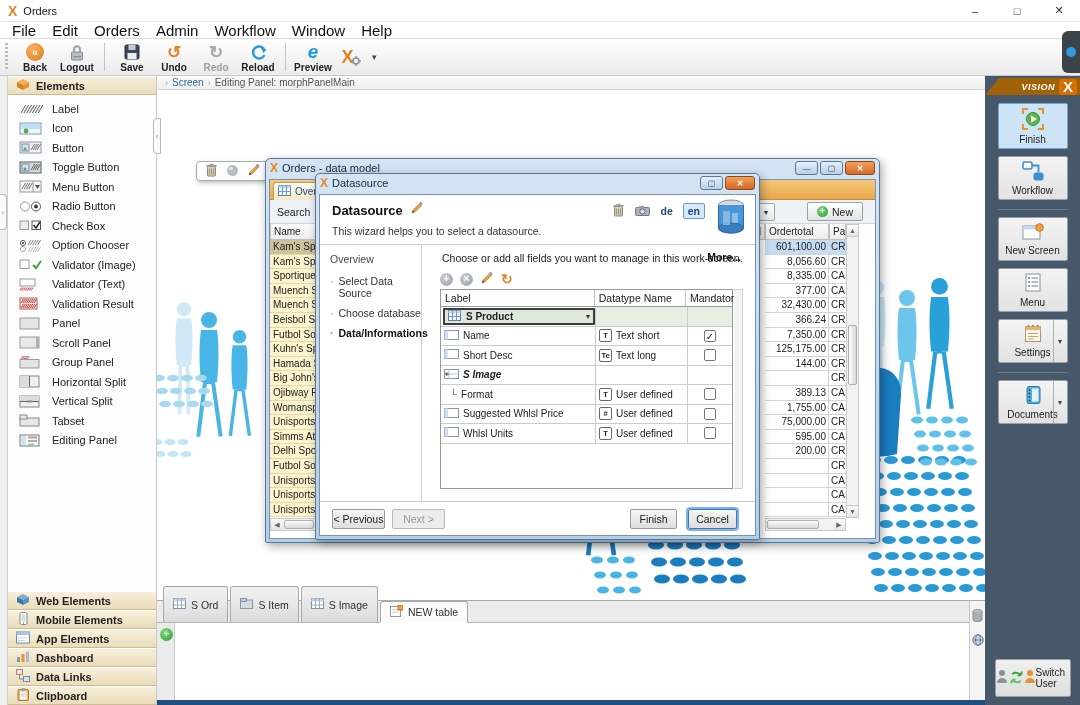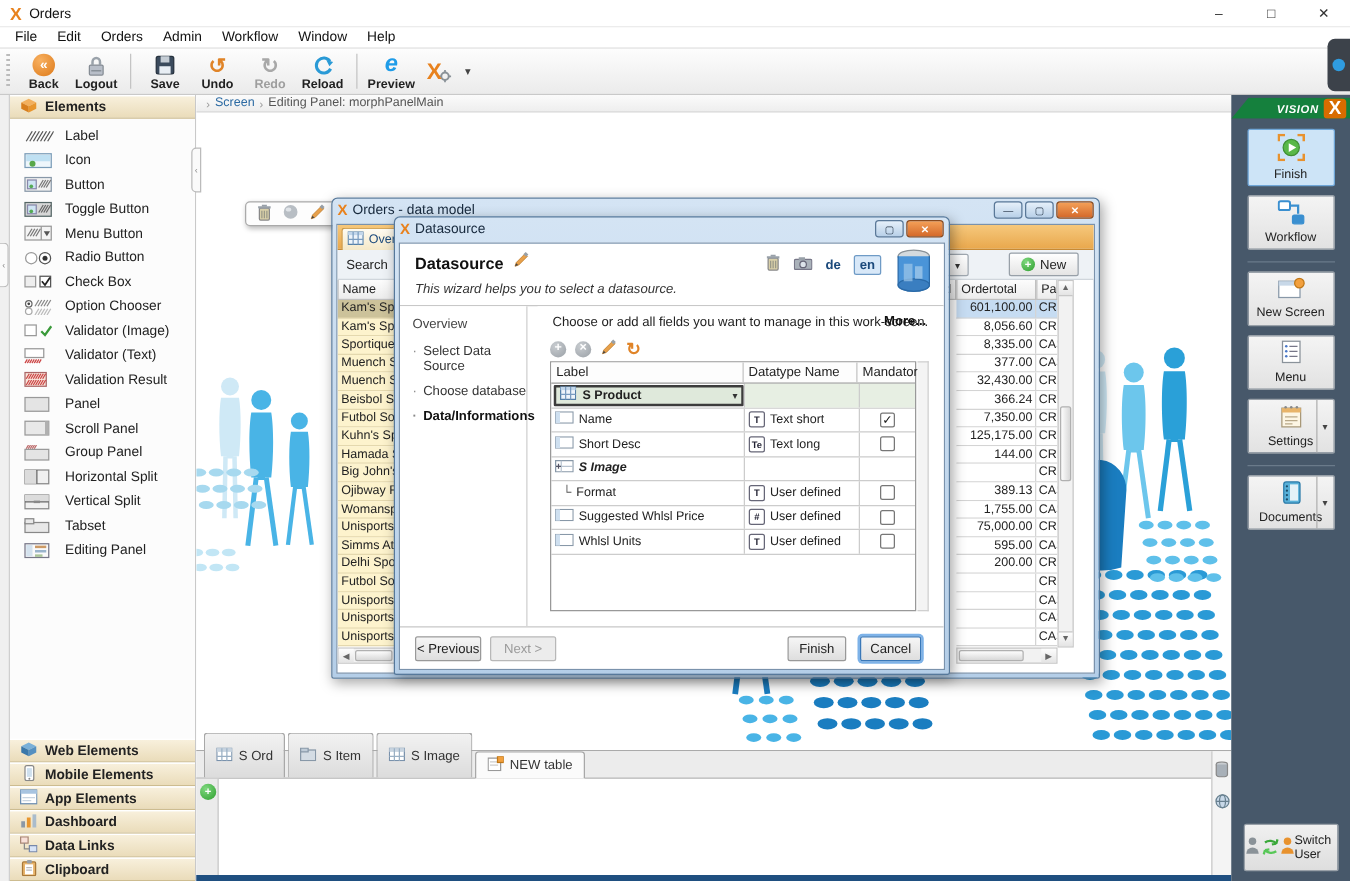--- a/index.html
+++ b/index.html
@@ -7,21 +7,21 @@
   body { font-family:"Liberation Sans", sans-serif; font-size:11px; color:#222; background:#fff; position:relative; }
   #app { position:absolute; inset:0; }
 
   
   .titlebar { position:absolute; left:0; top:0; width:1080px; height:22px; background:#fff; border-bottom:1px solid #e6e6e6; display:flex; align-items:center; }
   .app-logo { color:#e8821e; font-weight:800; font-size:14px; margin:0 6px 0 8px; }
   .title-text { font-size:11px; color:#111; }
   .win-controls { margin-left:auto; display:flex; height:100%; }
   .win-ctl { width:42px; height:100%; display:flex; align-items:center; justify-content:center; color:#333; font-size:11px; }
   .menubar { position:absolute; left:0; top:22px; width:1080px; height:17px; background:#fff; border-bottom:1px solid #dcdcdc; display:flex; align-items:center; padding-left:4px; }
-  .menu-item { padding:1px 8px; font-size:11px; color:#111; }
+  .menu-item { padding:1px 8px; font-size:15px; color:#111; }
   .toolbar { position:absolute; left:0; top:39px; width:1080px; height:37px; background:linear-gradient(#fdfdfd,#ebebeb); border-bottom:1px solid #c9c9c9; display:flex; align-items:stretch; padding-left:14px; }
   .tb-grip { position:absolute; left:5px; top:4px; bottom:4px; width:3px; background:repeating-linear-gradient(#bbb 0 2px, transparent 2px 4px); }
   .tb-btn { width:42px; display:flex; flex-direction:column; align-items:center; justify-content:center; gap:1px; padding-top:2px; }
   .tb-ico { height:18px; display:flex; align-items:center; justify-content:center; }
   .tb-lbl { font-size:10px; font-weight:700; color:#222; }
   .tb-btn.disabled .tb-lbl { color:#9e9e9e; }
   .tb-sep { width:1px; background:#c4c4c4; margin:4px 6px; }
   .tb-x { font-weight:800; font-size:18px; color:#e8821e; position:relative; top:-1px;}
   .tb-caret { align-self:center; font-size:9px; color:#444; margin-left:4px; }
   .float-handle { position:absolute; right:0; top:31px; width:18px; height:42px; background:#3c424a; border-radius:6px 0 0 6px; display:flex; align-items:center; justify-content:center; }
@@ -82,21 +82,21 @@
   .hscroll { position:absolute; height:13px; background:#f2f2f2; border:1px solid #c8c8c8; }
   .hs-arr { position:absolute; top:0; bottom:0; width:12px; display:flex; align-items:center; justify-content:center; font-size:7px; color:#666; background:linear-gradient(#fdfdfd,#e4e4e4); }
   .hs-thumb { position:absolute; top:1px; bottom:1px; background:linear-gradient(#fdfdfd,#d8d8d8); border:1px solid #b0b0b0; border-radius:2px; }
 
   
   .mini-tb { position:absolute; background:#fdfdfd; border:1px solid #aaa; border-radius:4px; box-shadow:1px 2px 4px rgba(0,0,0,.25); display:flex; align-items:center; gap:8px; padding:0 8px; z-index:1; }
 
   
   .dlg-header { position:absolute; left:0; right:0; top:0; height:50px; background:#fff; border-bottom:1px solid #c8c8c8; }
   .dlg-title { position:absolute; left:12px; top:6px; font-size:13px; font-weight:700; color:#111; }
-  .dlg-sub { position:absolute; left:12px; top:30px; font-size:10.5px; color:#333;font-style:italic; }
+  .dlg-sub { position:absolute; left:12px; top:30px; font-size:10.5px; color:#333; }
   .dlg-hicons { position:absolute; right:50px; top:8px; display:flex; align-items:center; gap:10px; }
   .lang { font-size:10.5px; font-weight:700; color:#1c4a7c;text-align:center; }
   .lang.sel { background:#d8e8f8; border:1px solid #6f9bc6; padding:1px 4px; border-radius:2px; }
   .db-big { position:absolute; right:10px; top:4px; }
   .wiz-nav { position:absolute; left:0; top:50px; bottom:34px; width:102px; background:#fff; border-right:1px solid #d0d0d0; padding:8px 0 0 10px; }
   .wiz-ovw { font-size:10.5px; color:#444; margin-bottom:10px; }
   .wiz-step { font-size:10.5px; color:#333; margin-bottom:8px; display:flex; gap:5px; }
   .wiz-step .b { color:#888; }
   .wiz-step.act { font-weight:700; color:#111; }
   .wiz-content { position:absolute; left:110px; right:0; top:50px; bottom:34px; background:#fff; }
@@ -131,21 +131,21 @@
   .bp-chevtab { position:absolute; left:26px; top:-9px; width:28px; height:9px; background:#f4f4f4; border:1px solid #aaa; border-bottom:none; border-radius:4px 4px 0 0; font-size:6px; color:#888; text-align:center; line-height:8px; }
   .bp-tabs { position:absolute; left:0; right:0; top:0; height:22px; background:#ececec; border-bottom:1px solid #b8b8b8; display:flex; align-items:flex-end; padding-left:6px; gap:2px; }
   .bp-tab { height:36px; background:linear-gradient(#f2f2f2,#dcdcdc); border:1px solid #a8a8a8; border-bottom:none; border-radius:3px 3px 0 0; display:flex; align-items:center; gap:5px; padding:0 9px; font-size:10.5px; color:#333; }
   .bp-tab.sel { height:22px; background:#fbfbfb; margin-bottom:-1px; border-bottom:1px solid #fbfbfb; }
   .bp-strip { position:absolute; left:0; top:22px; bottom:5px; width:18px; background:#ebebeb; border-right:1px solid #c8c8c8; padding:4px 0 0 3px; }
   .bp-right { position:absolute; right:0; top:0; bottom:5px; width:16px; background:#f4f4f4; border-left:1px solid #c8c8c8; display:flex; flex-direction:column; align-items:center; gap:10px; padding-top:8px; }
   .bp-bottom { position:absolute; left:0; right:0; bottom:0; height:5px; background:#1f4f80; }
 
   
   .rightbar { position:absolute; right:0; top:76px; width:95px; bottom:0; background:#47586a; display:flex; flex-direction:column; align-items:center; }
-  .vx-tab { position:absolute; left:0; right:0; top:2px; height:17px; background:#15803d; clip-path:polygon(14px 0,100% 0,100% 100%,0 100%); display:flex; align-items:center; justify-content:flex-end; gap:4px; padding-right:3px; }
+  .vx-tab { position:absolute; left:0; right:0; top:2px; height:17px; background:#a16207; clip-path:polygon(14px 0,100% 0,100% 100%,0 100%); display:flex; align-items:center; justify-content:flex-end; gap:4px; padding-right:3px; }
   .vx-brand { color:#fff; font-style:italic; font-weight:700; font-size:9px; letter-spacing:.5px; }
   .vx-x { color:#fff; font-weight:800; font-size:15px; background:#d86c00; border-radius:3px; padding:0 4px; line-height:16px; }
   .rb-btn { width:70px; height:44px; background:linear-gradient(#f4f4f4,#e2e2e2); border:1px solid #98a0a8; border-radius:2px; margin-top:7px; display:flex; flex-direction:column; align-items:center; justify-content:center; gap:2px; position:relative; flex:0 0 auto; }
   .rb-btn .lbl { font-size:10px; color:#222; }
   .rb-btn.active { background:#cde4f7; border-color:#6fa6d8; height:46px; }
   .rb-btn .dd { position:absolute; right:0; top:0; bottom:0; width:14px; border-left:1px solid #b0b0b0; display:flex; align-items:center; justify-content:center; font-size:8px; color:#444; }
   .rb-div { width:70px; height:1px; background:#6a7a8a; margin-top:9px; flex:0 0 auto; }
   .rb-spacer { flex:1 1 auto; }
   .switch-user { width:76px; height:38px; background:linear-gradient(#f0f0f0,#dedede); border:1px solid #98a0a8; border-radius:2px; margin-bottom:8px; display:flex; flex-direction:row; align-items:center; justify-content:center; flex:0 0 auto; }
   .switch-user .lbl { font-size:10px; color:#222; }

